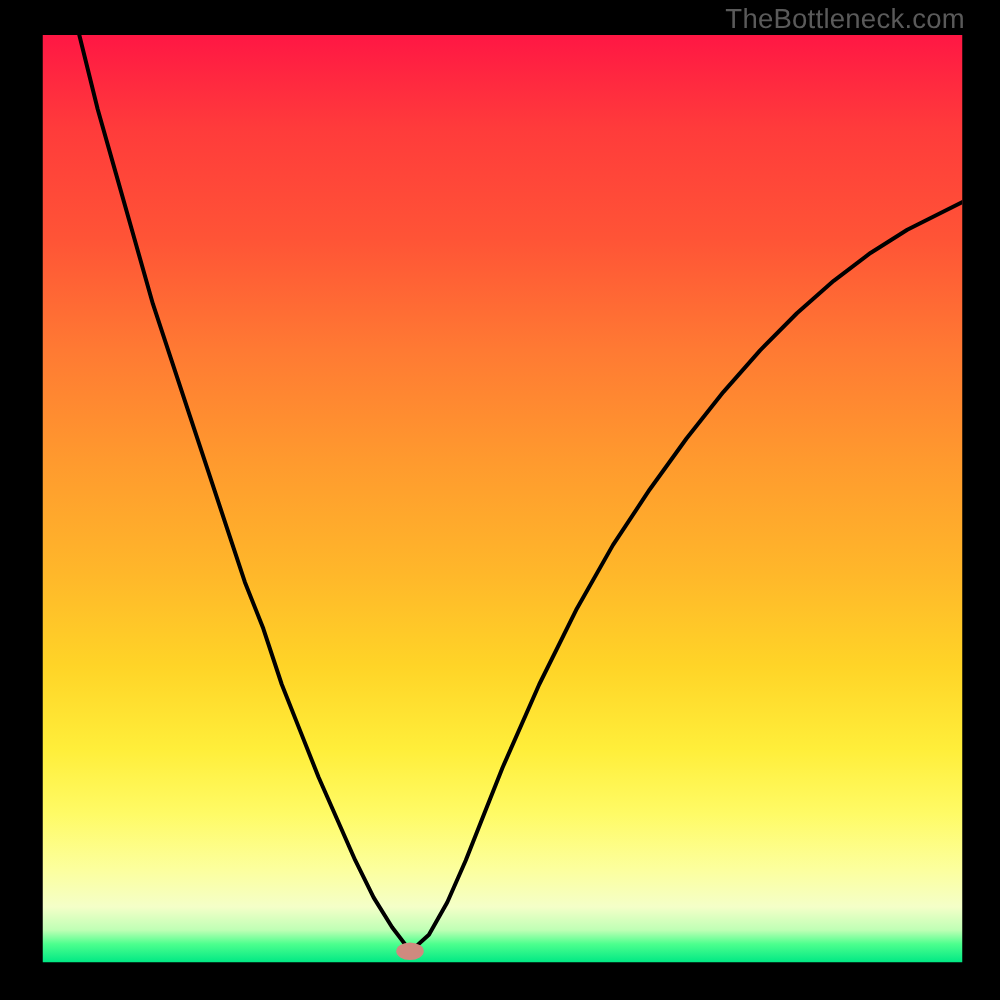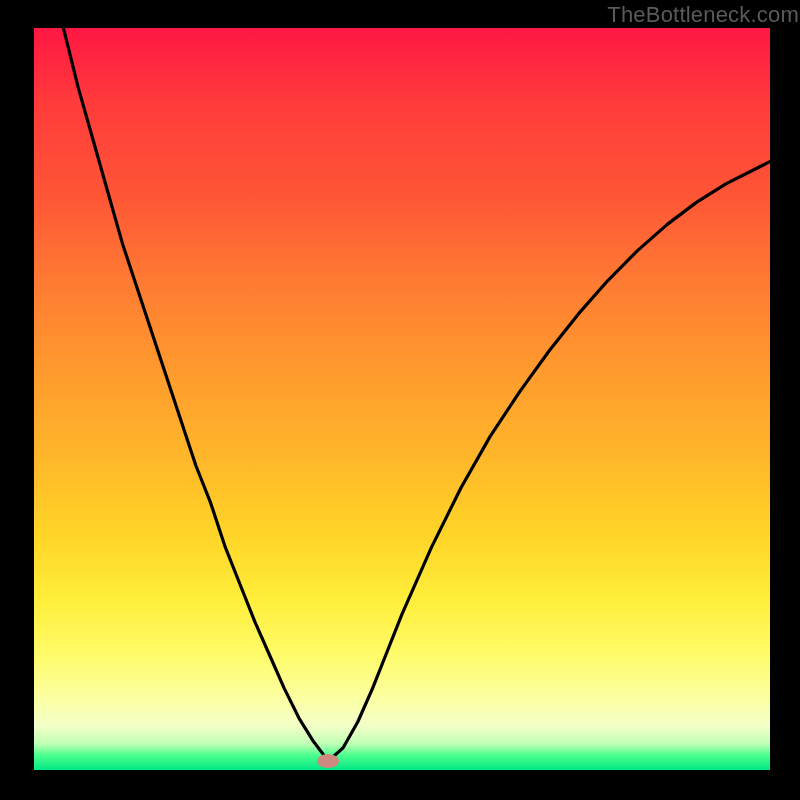--- a/index.html
+++ b/index.html
@@ -57,21 +57,21 @@
   .ellipse {
     position: absolute;
     width: 22px;
     height: 14px;
     border-radius: 50%;
     transform: translate(-50%, -50%);
   }
   .watermark {
     position: absolute;
     top: 2px;
-    right: 1px;
+    right: 28px;
     font-family: Arial, Helvetica, sans-serif;
     font-size: 22px;
     color: #5a5a5a;
     letter-spacing: 0.2px;
     user-select: none;
   }
 </style>
 </head>
 <body>
 

